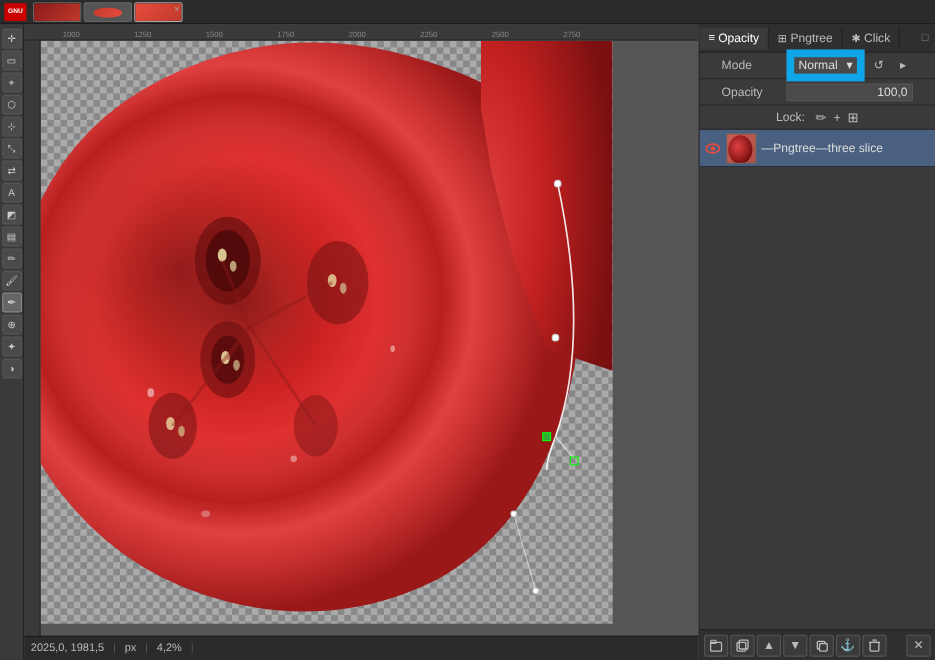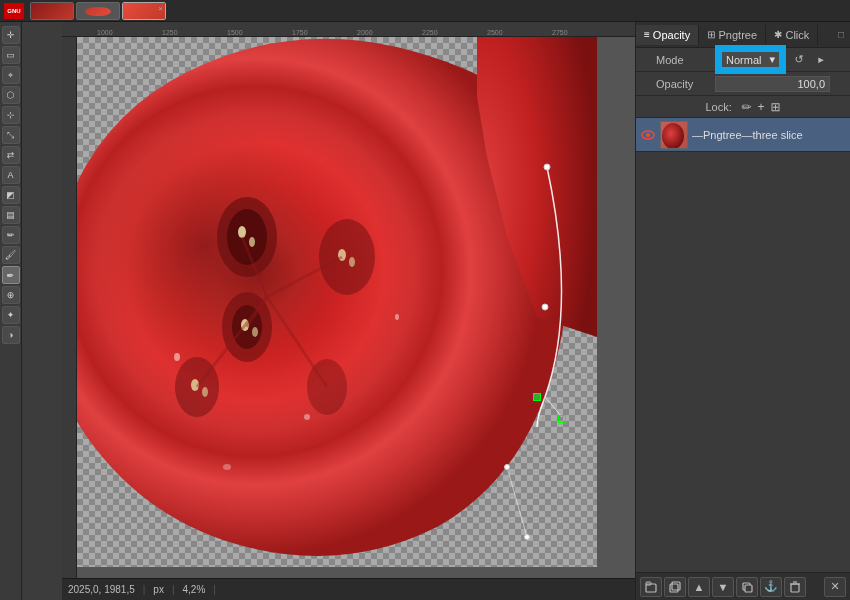--- a/index.html
+++ b/index.html
@@ -82,21 +82,20 @@
       color: #ccc;
     }
     .tool-btn.active { background: #666; border-color: #888; }
 
     
     #canvas-area {
       flex: 1;
       background: #4a4a4a;
       position: relative;
       overflow: hidden;
-      margin-left: 40px;
     }
 
     
     #ruler-top {
       position: absolute; top: 0; left: 0; right: 0;
       height: 15px;
       background: #3a3a3a;
       border-bottom: 1px solid #222;
       display: flex; align-items: flex-end;
       overflow: hidden;

